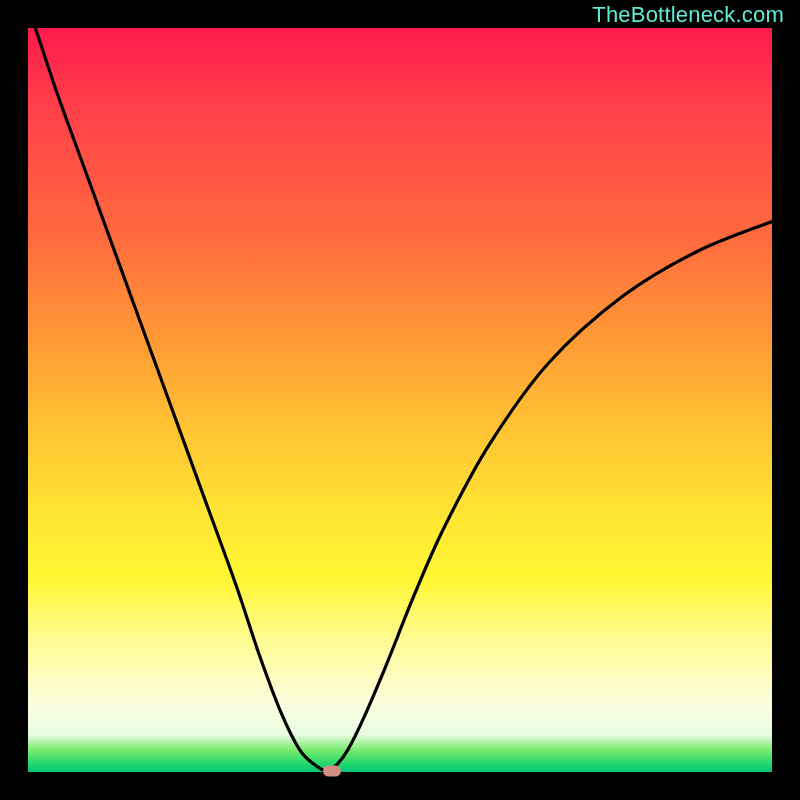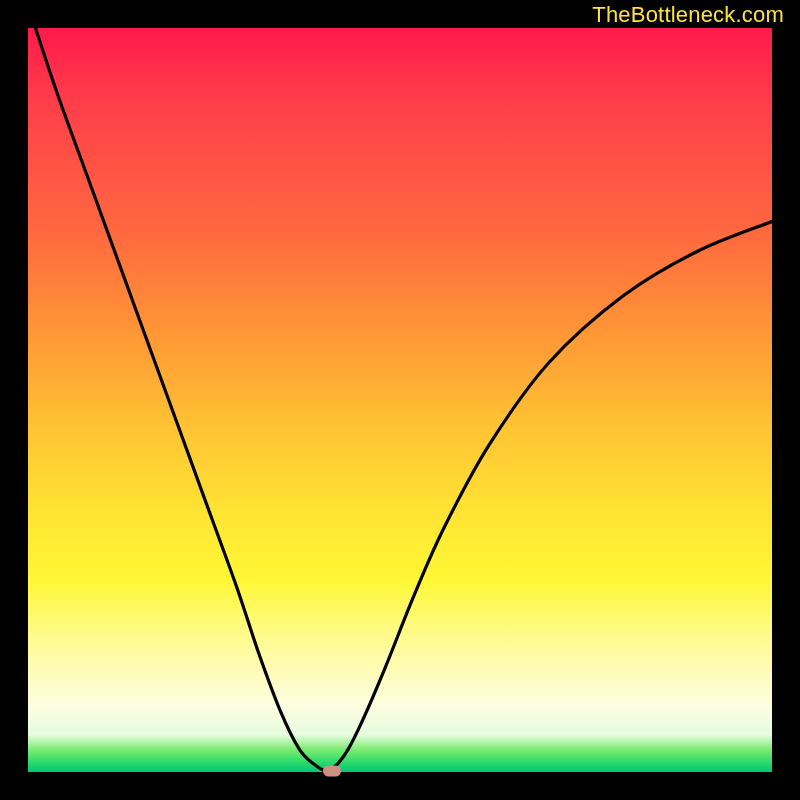--- a/index.html
+++ b/index.html
@@ -36,21 +36,21 @@
       #fdfde0 91%,
       #e6fce0 95%,
       #7beb6f 97%,
       #1fd66c 99%,
       #06c37a 100%);
   }
   .watermark {
     position: absolute;
     top: 2px;
     right: 16px;
-    color: #fde047;
+    color: #5eead4;
     font-size: 22px;
     font-weight: 500;
     letter-spacing: 0.2px;
     user-select: none;
   }
   .marker {
     position: absolute;
     width: 18px;
     height: 11px;
     background: #d38e84;

